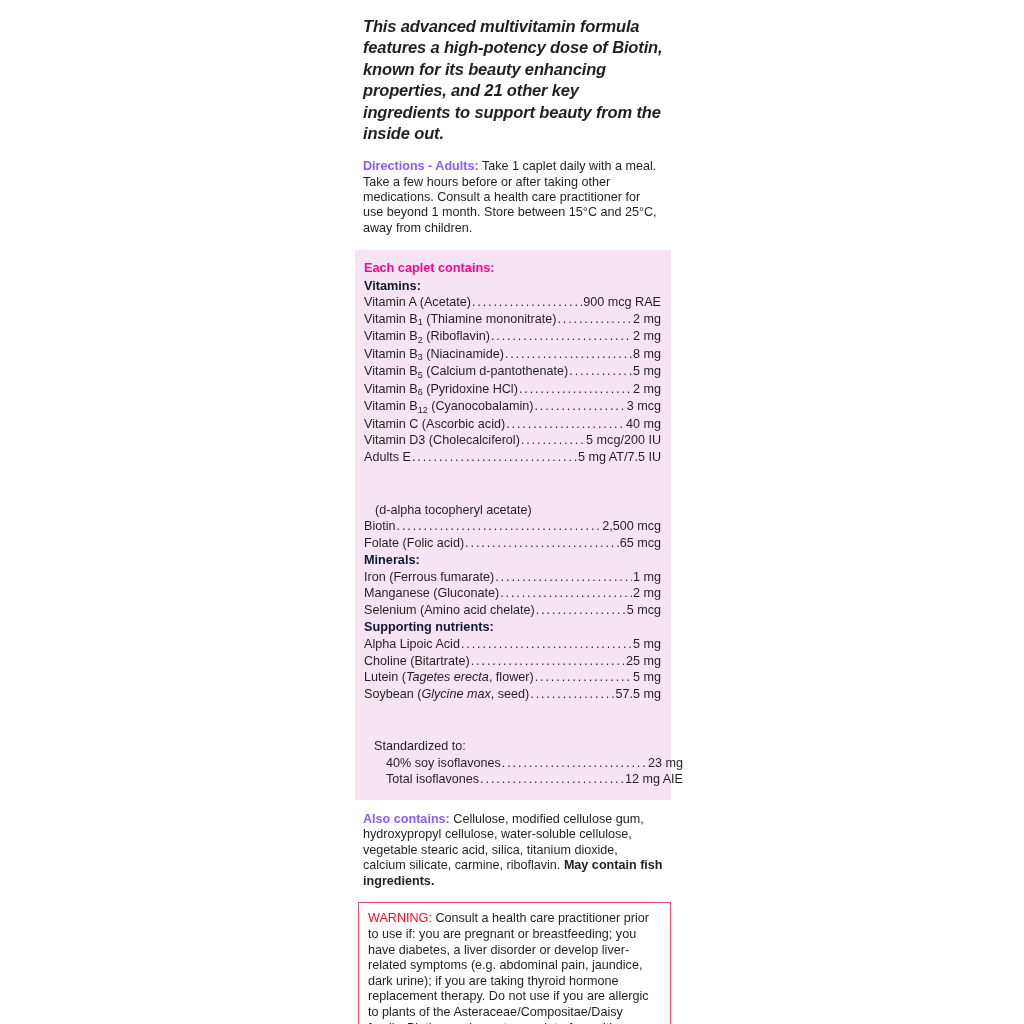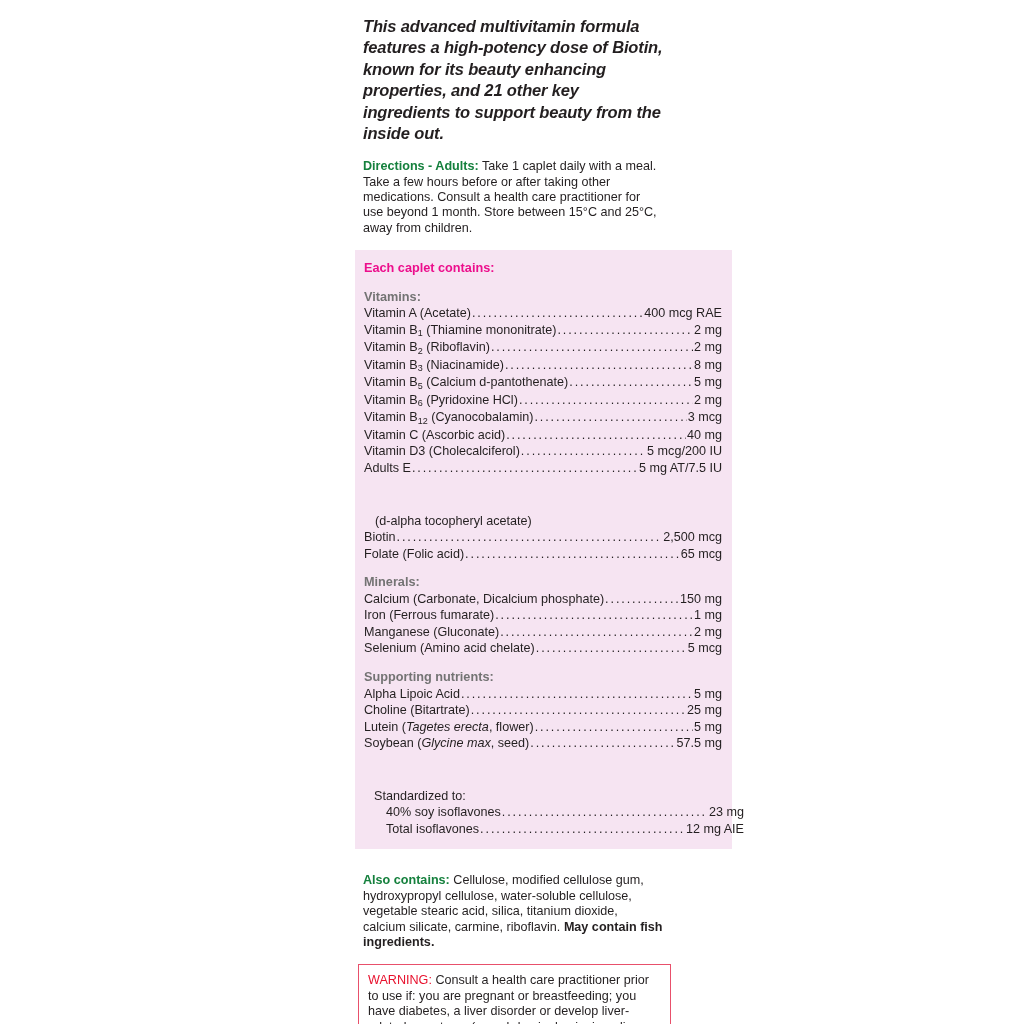--- a/index.html
+++ b/index.html
@@ -36,50 +36,50 @@
   }
 
   
   .directions {
     font-size: 12.6px;
     line-height: 15.3px;
     padding: 0 8px;
     margin-top: 15px;
   }
   .magenta {
-    color: #15803d;
+    color: #8b5cf6;
     font-weight: bold;
   }
   .red {
     color: #e8112d;
     font-weight: normal;
   }
   .bold { font-weight: bold; }
   .ital { font-style: italic; }
 
   
   .panel {
     background: #f6e4f2;
     margin-top: 14px;
     padding: 10px 10px 12px 9px;
     box-sizing: border-box;
-    width: 377px;
+    width: 316px;
   }
   .panel-head {
     font-size: 12.7px;
     line-height: 16.6px;
     color: #ec0e8c;
     font-weight: bold;
   }
   .group-head {
     font-size: 12.7px;
     line-height: 16.6px;
-    color: #737373;
-    font-weight: bold;
-    margin-top: 12px;
+    color: #0f172a;
+    font-weight: bold;
+    margin-top: 1px;
   }
 
   
   .row {
     display: flex;
     align-items: baseline;
     font-size: 12.6px;
     line-height: 16.55px;
     width: 100%;
     white-space: nowrap;
@@ -120,21 +120,21 @@
     vertical-align: baseline;
     position: relative;
     top: 2.5px;
   }
 
   
   .also {
     font-size: 12.6px;
     line-height: 15.5px;
     padding: 0 8px;
-    margin-top: 24px;
+    margin-top: 12px;
   }
 
   
   .warning {
     margin-top: 13px;
     margin-left: 3px;
     border: 1.3px solid #e8506b;
     width: 313px;
     box-sizing: border-box;
     padding: 8px 9px 9px 9px;
@@ -153,21 +153,21 @@
     <span class="magenta">Directions - Adults:</span><span> Take 1 caplet daily with a meal. Take a few hours before or after taking other medications. Consult a health care practitioner for use beyond 1 month. Store between 15°C and 25°C, away from children.</span>
   </div>
 
   <div class="panel">
     <div class="panel-head">Each caplet contains:</div>
     <div id="groups-host">
         <div class="group-head">Vitamins:</div>
         <div class="row">
           <span class="nm">Vitamin A (Acetate)</span>
           <span class="leader"></span>
-          <span class="val">400 mcg RAE</span>
+          <span class="val">900 mcg RAE</span>
         </div>
         <div class="row">
           <span class="nm">Vitamin B<sub>1</sub> (Thiamine mononitrate)</span>
           <span class="leader"></span>
           <span class="val">2 mg</span>
         </div>
         <div class="row">
           <span class="nm">Vitamin B<sub>2</sub> (Riboflavin)</span>
           <span class="leader"></span>
           <span class="val">2 mg</span>
@@ -212,25 +212,20 @@
           <span class="nm">Biotin</span>
           <span class="leader"></span>
           <span class="val">2,500 mcg</span>
         </div>
         <div class="row">
           <span class="nm">Folate (Folic acid)</span>
           <span class="leader"></span>
           <span class="val">65 mcg</span>
         </div>
         <div class="group-head">Minerals:</div>
-        <div class="row">
-          <span class="nm">Calcium (Carbonate, Dicalcium phosphate)</span>
-          <span class="leader"></span>
-          <span class="val">150 mg</span>
-        </div>
         <div class="row">
           <span class="nm">Iron (Ferrous fumarate)</span>
           <span class="leader"></span>
           <span class="val">1 mg</span>
         </div>
         <div class="row">
           <span class="nm">Manganese (Gluconate)</span>
           <span class="leader"></span>
           <span class="val">2 mg</span>
         </div>

